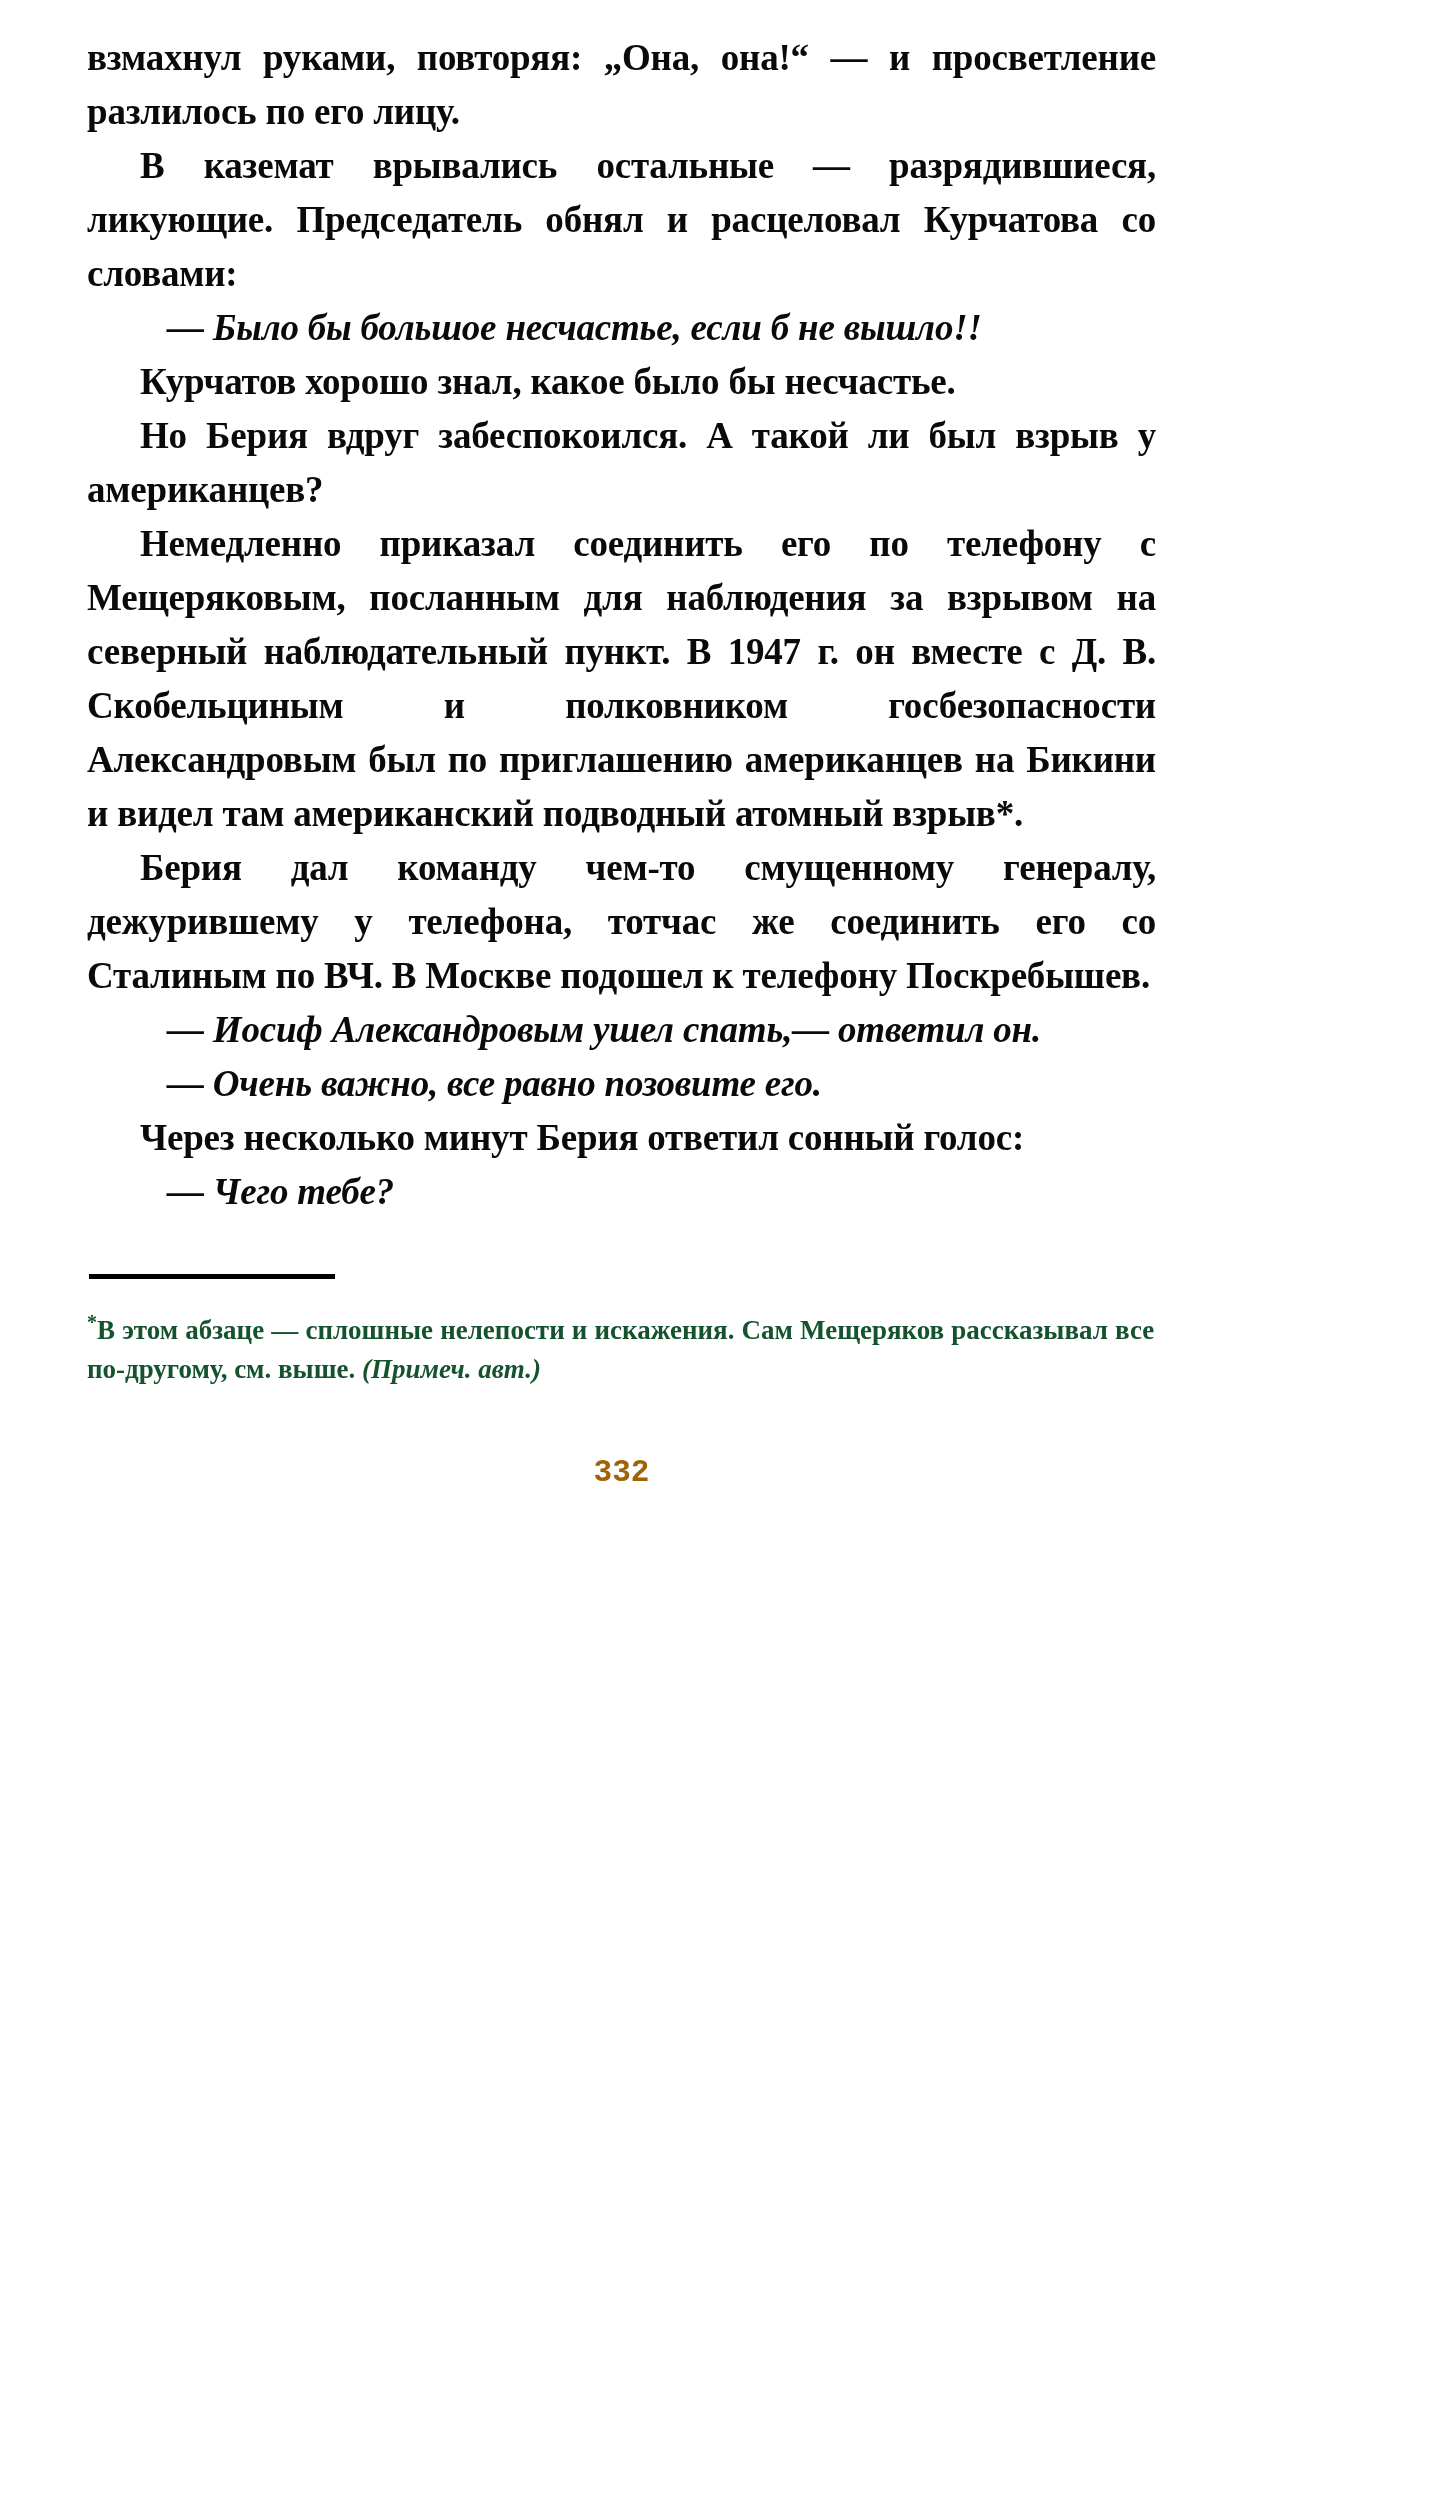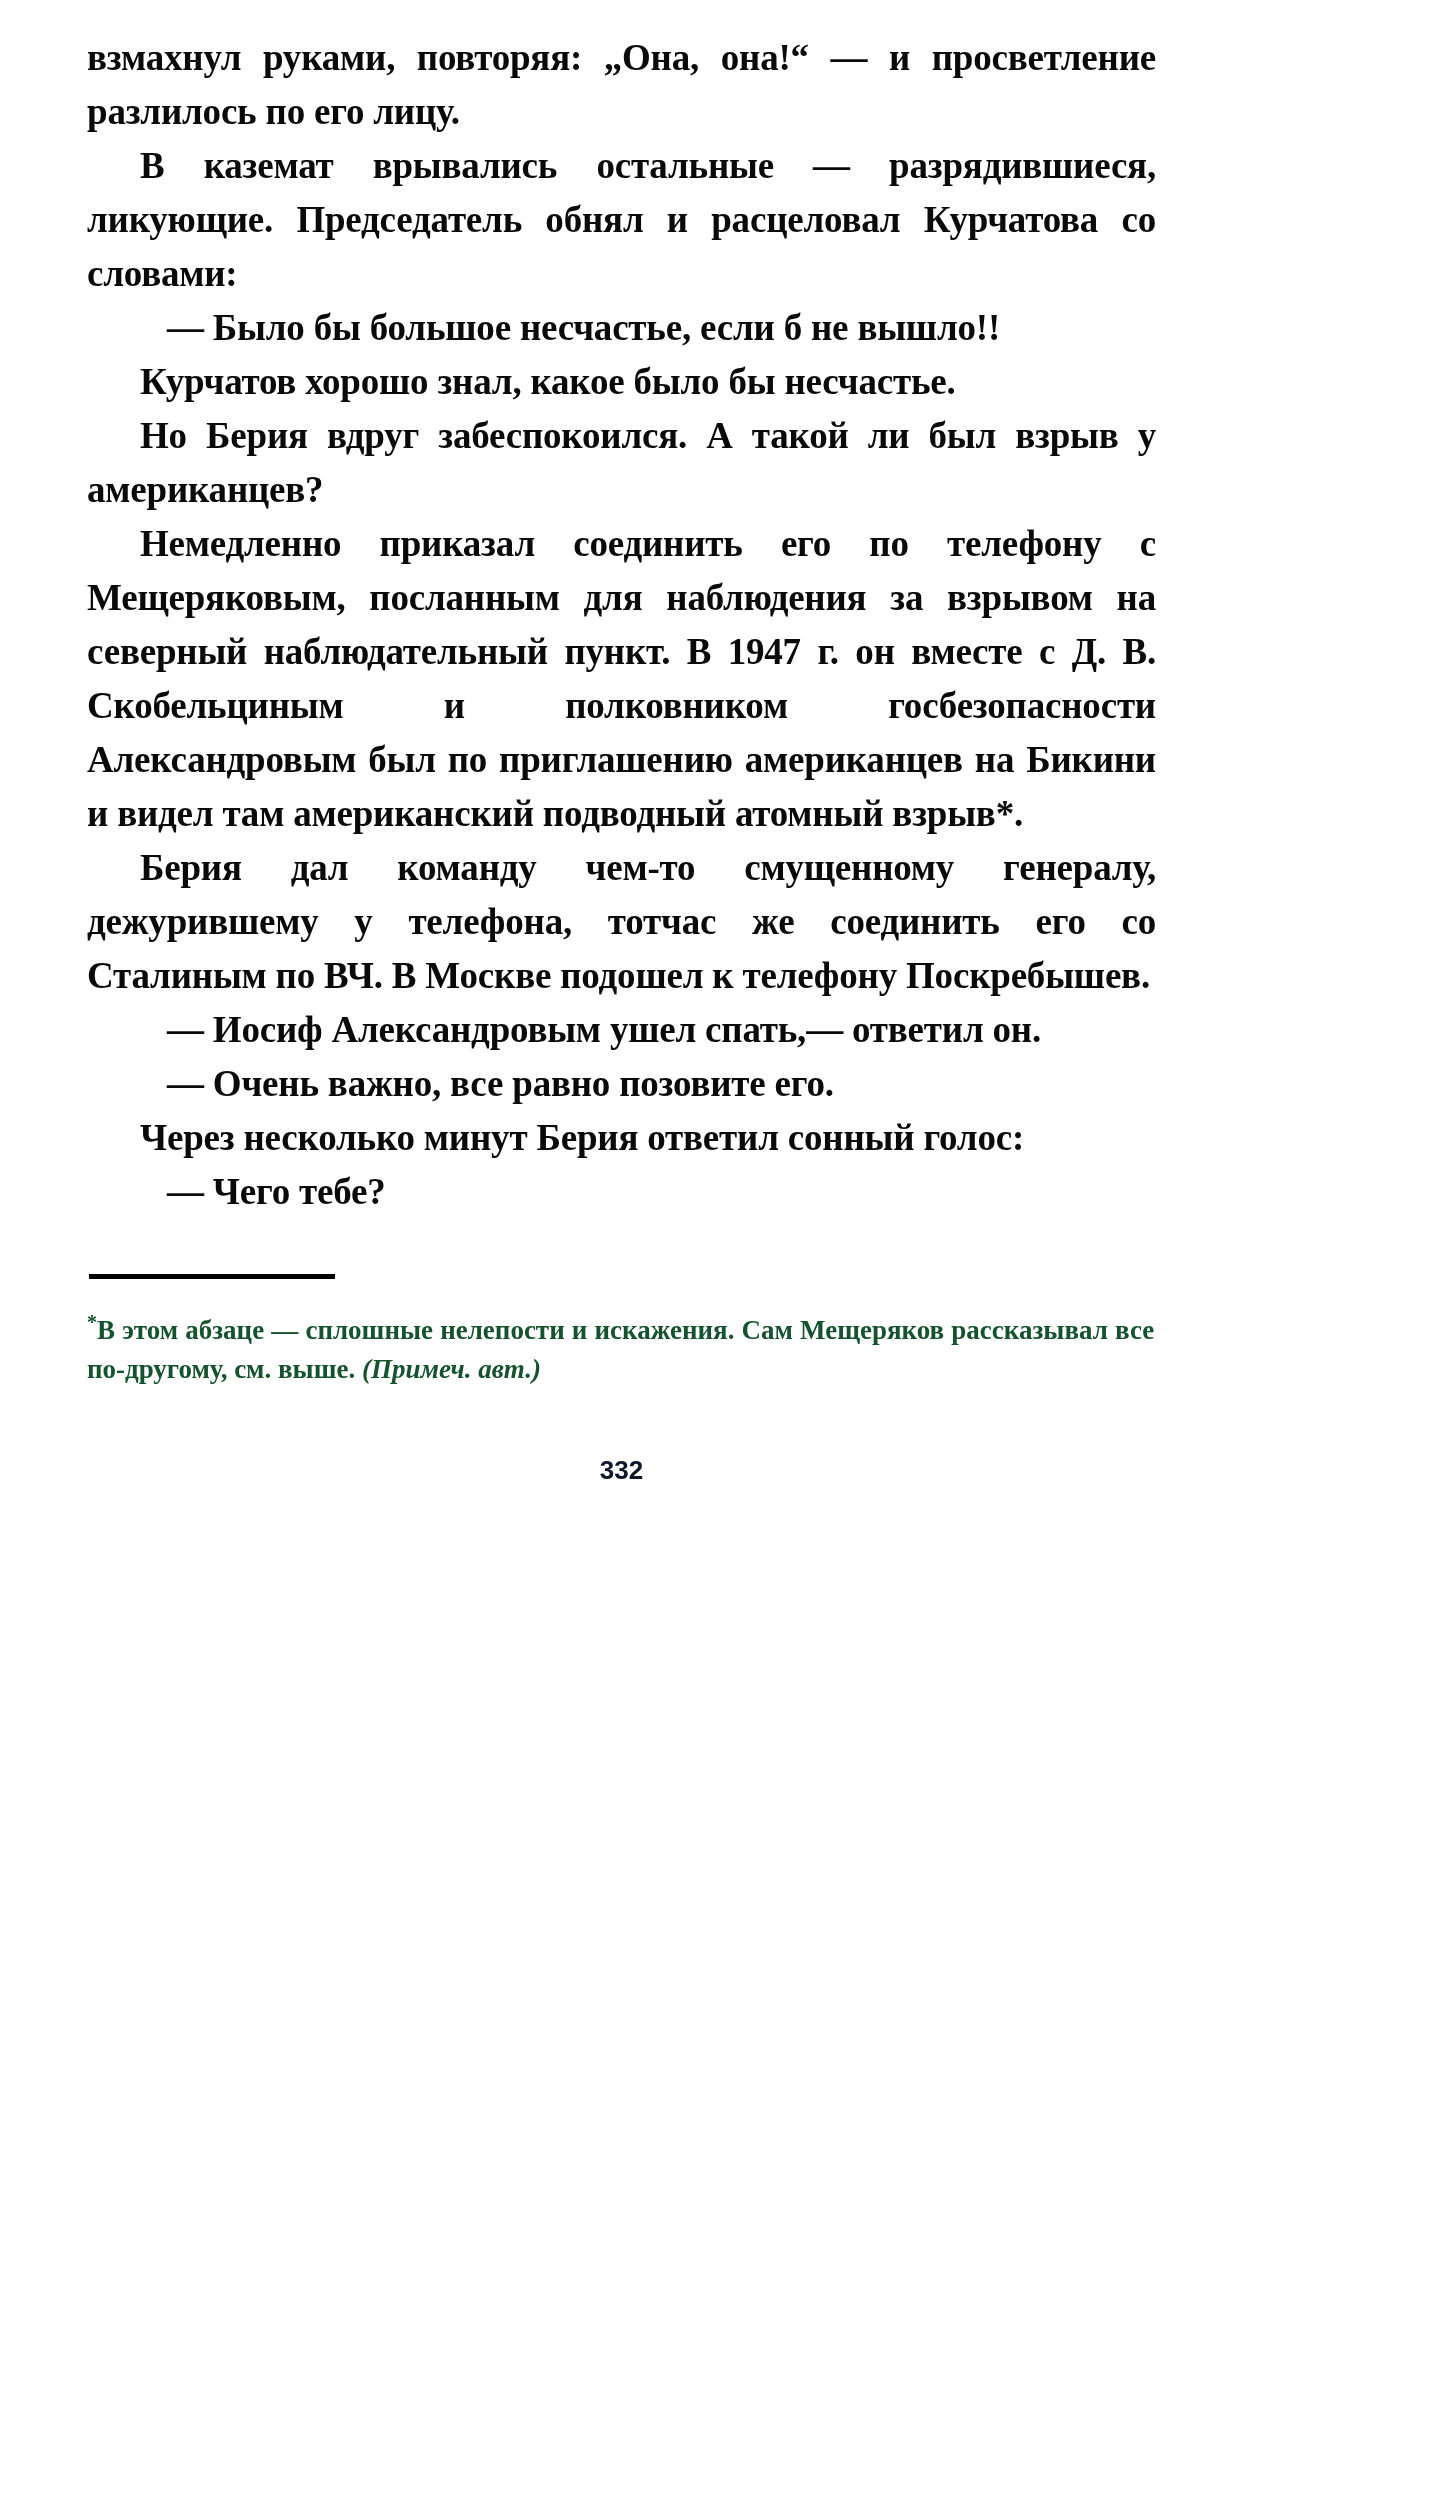--- a/index.html
+++ b/index.html
@@ -33,20 +33,21 @@
   }
   .body-text p {
     margin: 0;
     text-indent: 53px;
   }
   .body-text p.no-indent {
     text-indent: 0;
   }
   .body-text p.dash-line {
     text-indent: 80px;
+    font-style: italic;
   }
   .footnote-rule {
     margin-top: 55px;
     margin-left: 1.8px;
     width: 246px;
     height: 4.6px;
     background: #000000;
   }
   .footnote {
     margin-top: 24px;
@@ -65,24 +66,24 @@
   .footnote .star {
     vertical-align: super;
     font-size: 20px;
   }
   .footnote .attrib {
     font-style: italic;
   }
   .page-number {
     margin-top: 66px;
     text-align: center;
-    font-family: Liberation Sans, sans-serif;
-    font-size: 26px;
+    font-family: Liberation Mono, monospace;
+    font-size: 31px;
     font-weight: 700;
-    color: #0f172a;
+    color: #a16207;
     padding-bottom: 55px;
   }
 </style>
 </head>
 <body>
 
 <div class="page">
 
   <div class="body-text">
     <p class="no-indent">взмахнул руками, повторяя: „Она, она!“ — и просветление разлилось по его лицу.</p>

